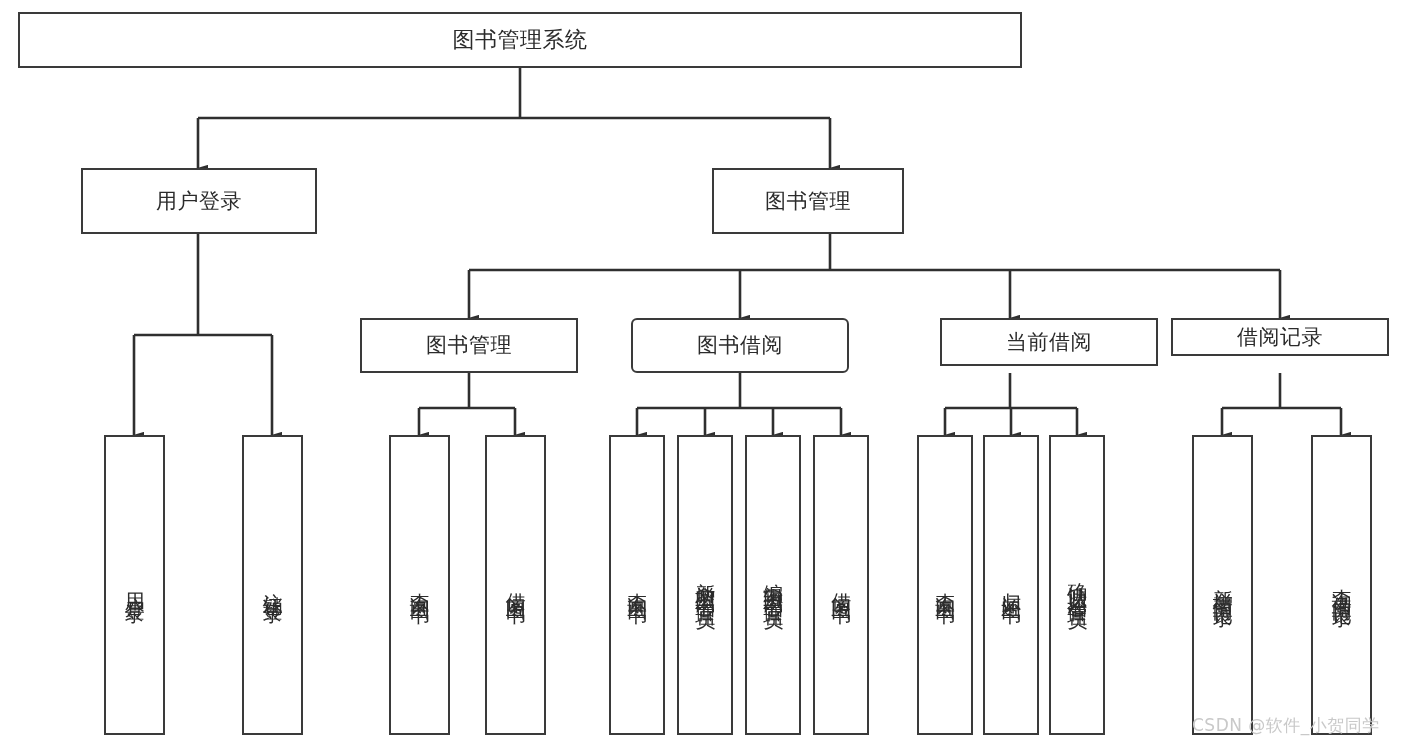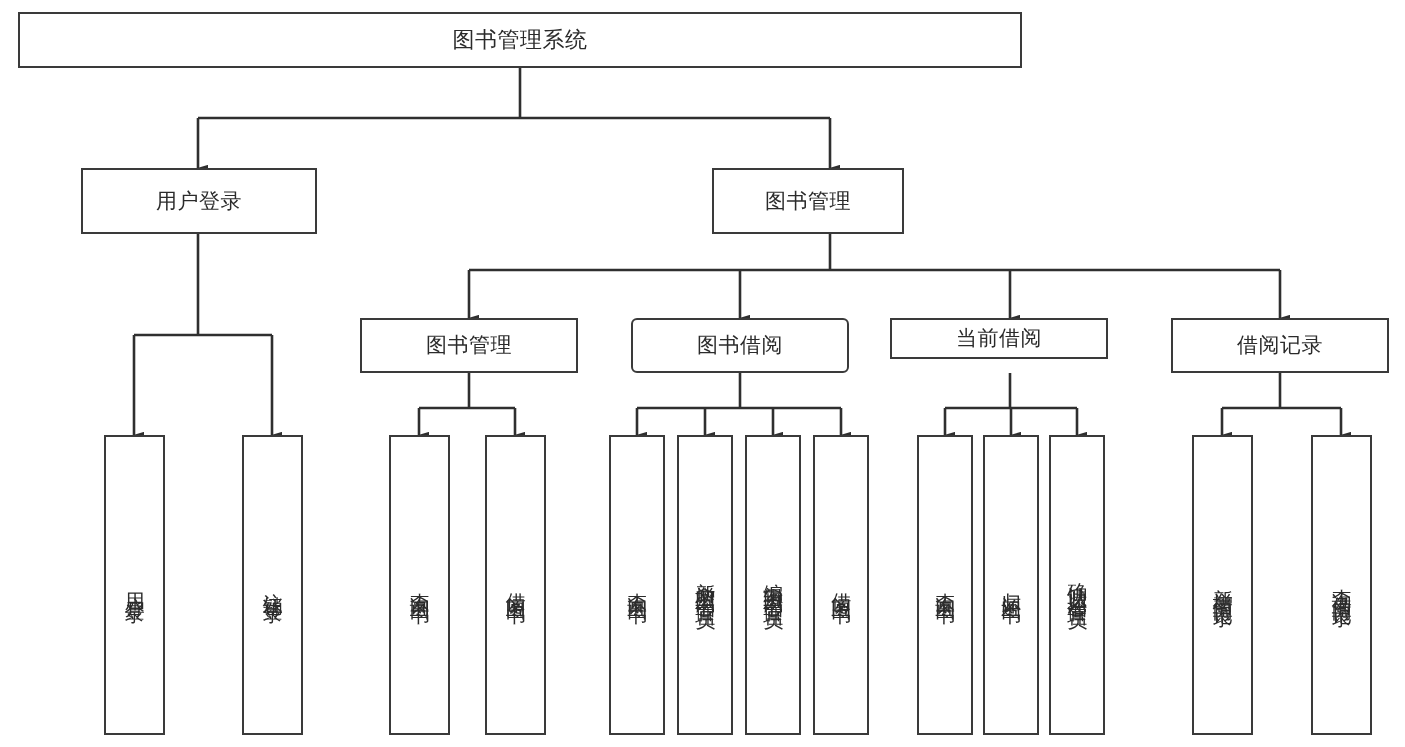--- a/index.html
+++ b/index.html
@@ -120,24 +120,24 @@
       </div>
       <div class="node" style="left: 712px; top: 168px; width: 192px; height: 66px;">
         <span class="label">图书管理</span>
       </div>
       <div class="node" style="left: 360px; top: 318px; width: 218px; height: 55px;">
         <span class="label">图书管理</span>
       </div>
       <div class="node" style="left: 631px; top: 318px; width: 218px; height: 55px; border-radius: 6px;">
         <span class="label">图书借阅</span>
       </div>
-      <div class="node" style="left: 890px; top: 318px; width: 218px; height: 41px;">
+      <div class="node" style="left: 940px; top: 318px; width: 218px; height: 48px;">
         <span class="label">当前借阅</span>
       </div>
-      <div class="node" style="left: 1171px; top: 318px; width: 218px; height: 55px; justify-content: center;">
+      <div class="node" style="left: 1171px; top: 318px; width: 218px; height: 38px; justify-content: center;">
         <span class="label">借阅记录</span>
       </div>
       <div class="node vertical" style="left: 104px; top: 435px; width: 61px; height: 300px;">
         <span class="label">用户登录</span>
       </div>
       <div class="node vertical" style="left: 242px; top: 435px; width: 61px; height: 300px;">
         <span class="label">注销登录</span>
       </div>
       <div class="node vertical" style="left: 389px; top: 435px; width: 61px; height: 300px;">
         <span class="label">查询图书</span>
@@ -167,14 +167,15 @@
         <span class="label">确认归还（管理员）</span>
       </div>
       <div class="node vertical" style="left: 1192px; top: 435px; width: 61px; height: 300px;">
         <span class="label">新增借阅记录</span>
       </div>
       <div class="node vertical" style="left: 1311px; top: 435px; width: 61px; height: 300px;">
         <span class="label">查询借阅记录</span>
       </div>
     </div>
 
+  <div id="watermark" style="left: 1192px; top: 714px;">CSDN @软件_小贺同学</div>
 
 </div>
 
 </body></html>

